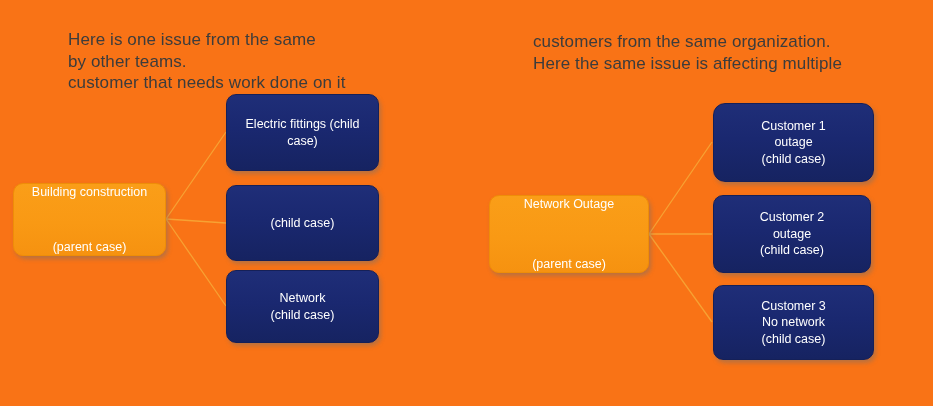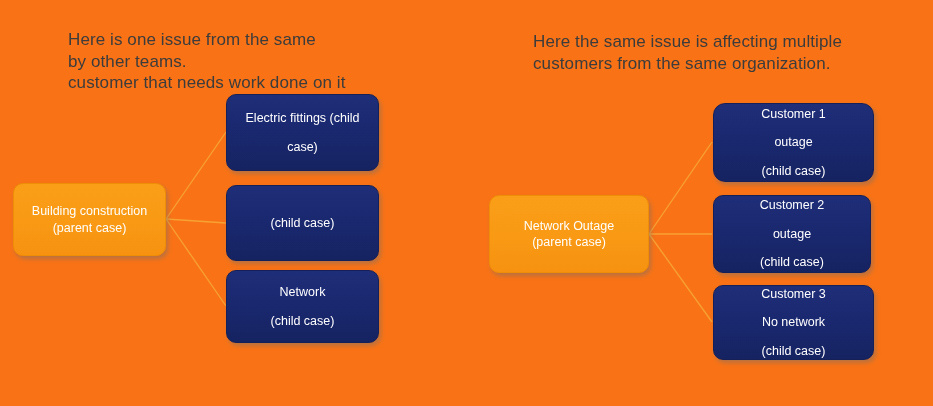--- a/index.html
+++ b/index.html
@@ -46,26 +46,26 @@
     font-size: 12.5px;
     line-height: 16.5px;
     text-align: center;
     box-shadow: 2px 3px 4px rgba(110,110,110,0.45);
   }
   .node div { white-space: nowrap; }
 
   .parent-node {
     background: linear-gradient(180deg, #fa9e18 0%, #f99914 55%, #f69210 100%);
     border: 1px solid #ef8d07;
+    justify-content: space-between;
   }
 
   .child-node {
     background: linear-gradient(180deg, #1f2e78 0%, #1a2870 45%, #162361 100%);
     border: 1px solid #152058;
-    gap: 12px;
   }
 
   
   .d0-heading { left: 68px;  top: 29px; }
   .d0-parent  { left: 13px;  top: 183px; width: 153px; height: 73px; }
   .d0-child0  { left: 226px; top: 94px;  width: 153px; height: 77px; }
   .d0-child1  { left: 226px; top: 185px; width: 153px; height: 76px; }
   .d0-child2  { left: 226px; top: 270px; width: 153px; height: 73px; }
 
   
@@ -111,22 +111,22 @@
     </div>
 
     <div class="node child-node d0-child2">
       <div>Network</div>
       <div>(child case)</div>
     </div>
   </section>
 
   <section>
     <div class="heading d1-heading">
+      <div>customers from the same organization.</div>
       <div>Here the same issue is affecting multiple</div>
-      <div>customers from the same organization.</div>
     </div>
 
     <div class="node parent-node d1-parent">
       <div>Network Outage</div>
       <div>(parent case)</div>
     </div>
 
     <div class="node child-node d1-child0">
       <div>Customer 1</div>
       <div>outage</div>

